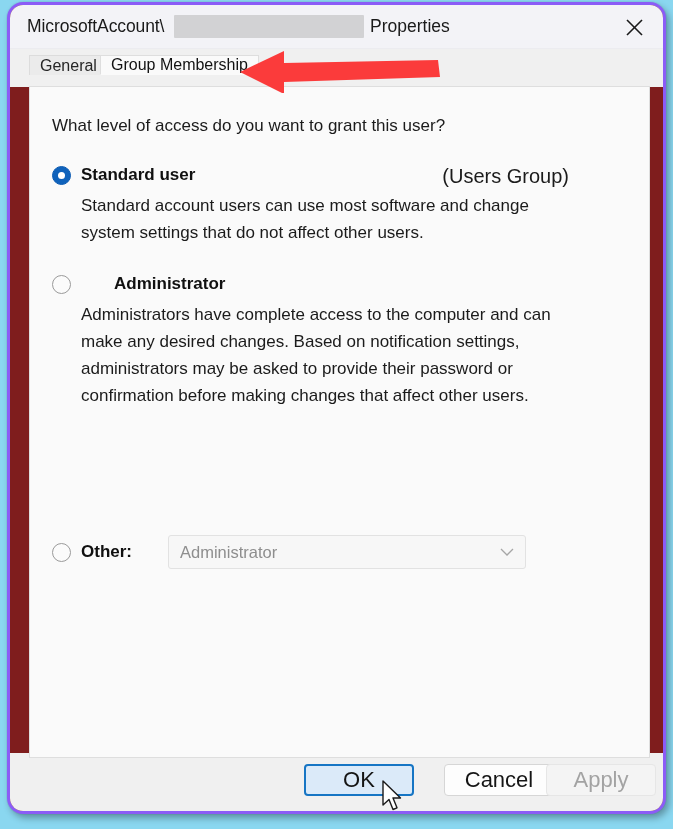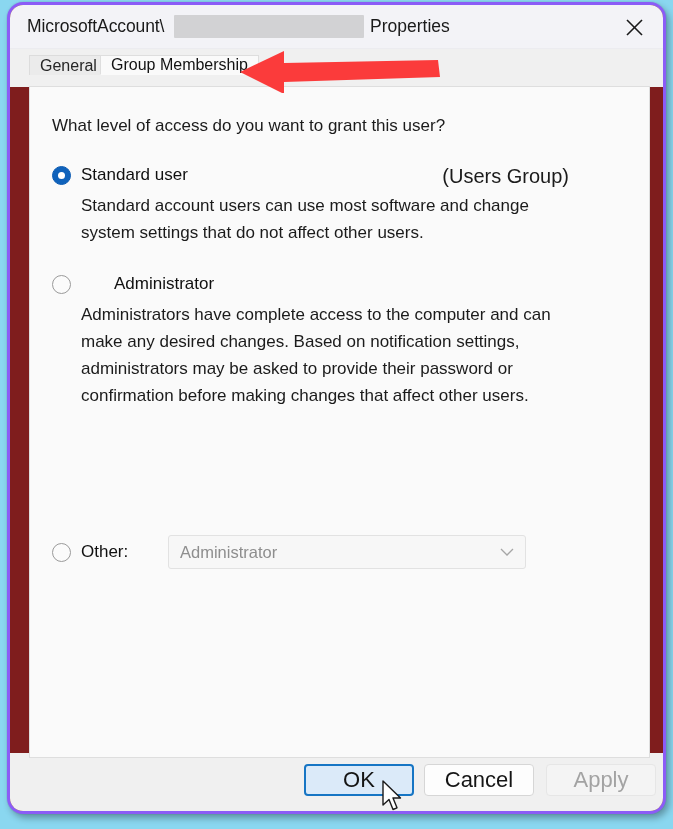--- a/index.html
+++ b/index.html
@@ -183,21 +183,21 @@
     left: 50%; top: 50%;
     width: 7px; height: 7px;
     margin: -3.5px 0 0 -3.5px;
     border-radius: 50%;
     background: #ffffff;
   }
 
   .option-label {
     margin-left: 10px;
     font-size: 17px;
-    font-weight: normal;
+    font-weight: bold;
     color: #101010;
     white-space: nowrap;
   }
 
   .option-group {
     position: absolute;
     font-size: 20px;
     color: #1b1b1b;
     white-space: nowrap;
     text-align: right;
@@ -271,21 +271,21 @@
   }
 
   #ok-button {
     left: 294px;
     background: #dbeaf9;
     border: 2px solid #1675c4;
     color: #151515;
   }
 
   #cancel-button {
-    left: 414px;
+    left: 434px;
     background: #fdfdfd;
     border: 1px solid #d6d6d6;
     color: #151515;
     justify-content: center;
   }
 
   #apply-button {
     left: 536px;
     background: #f4f4f4;
     border: 1px solid #e6e6e6;

